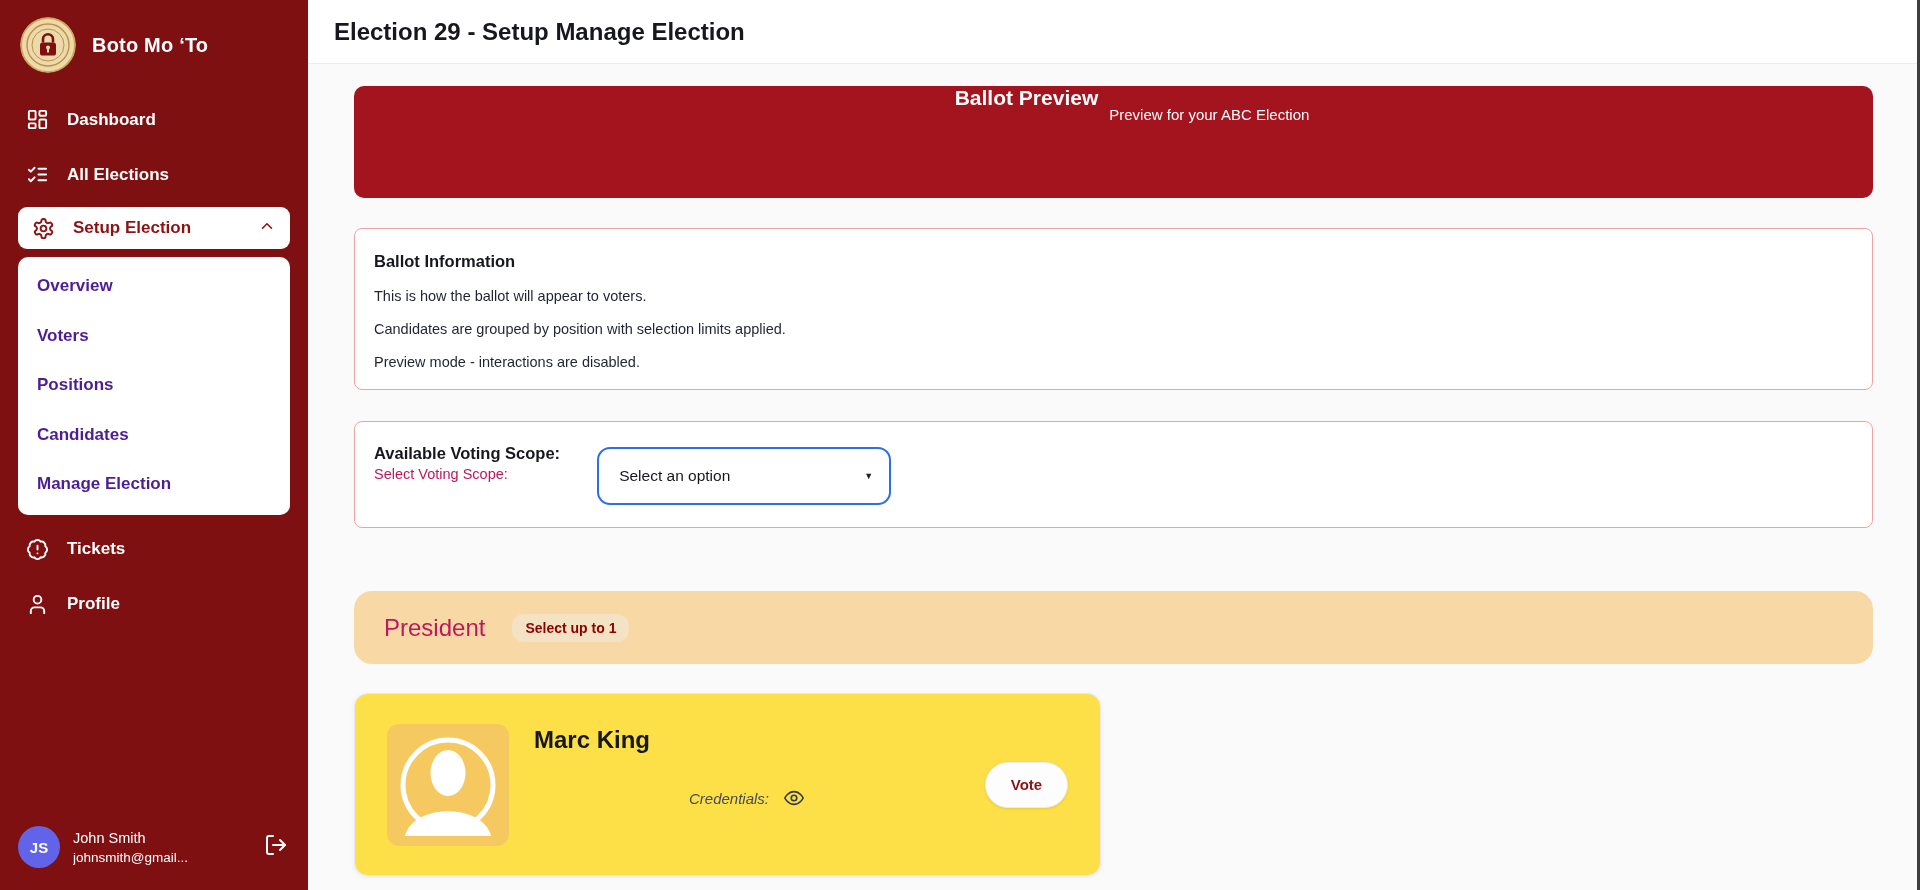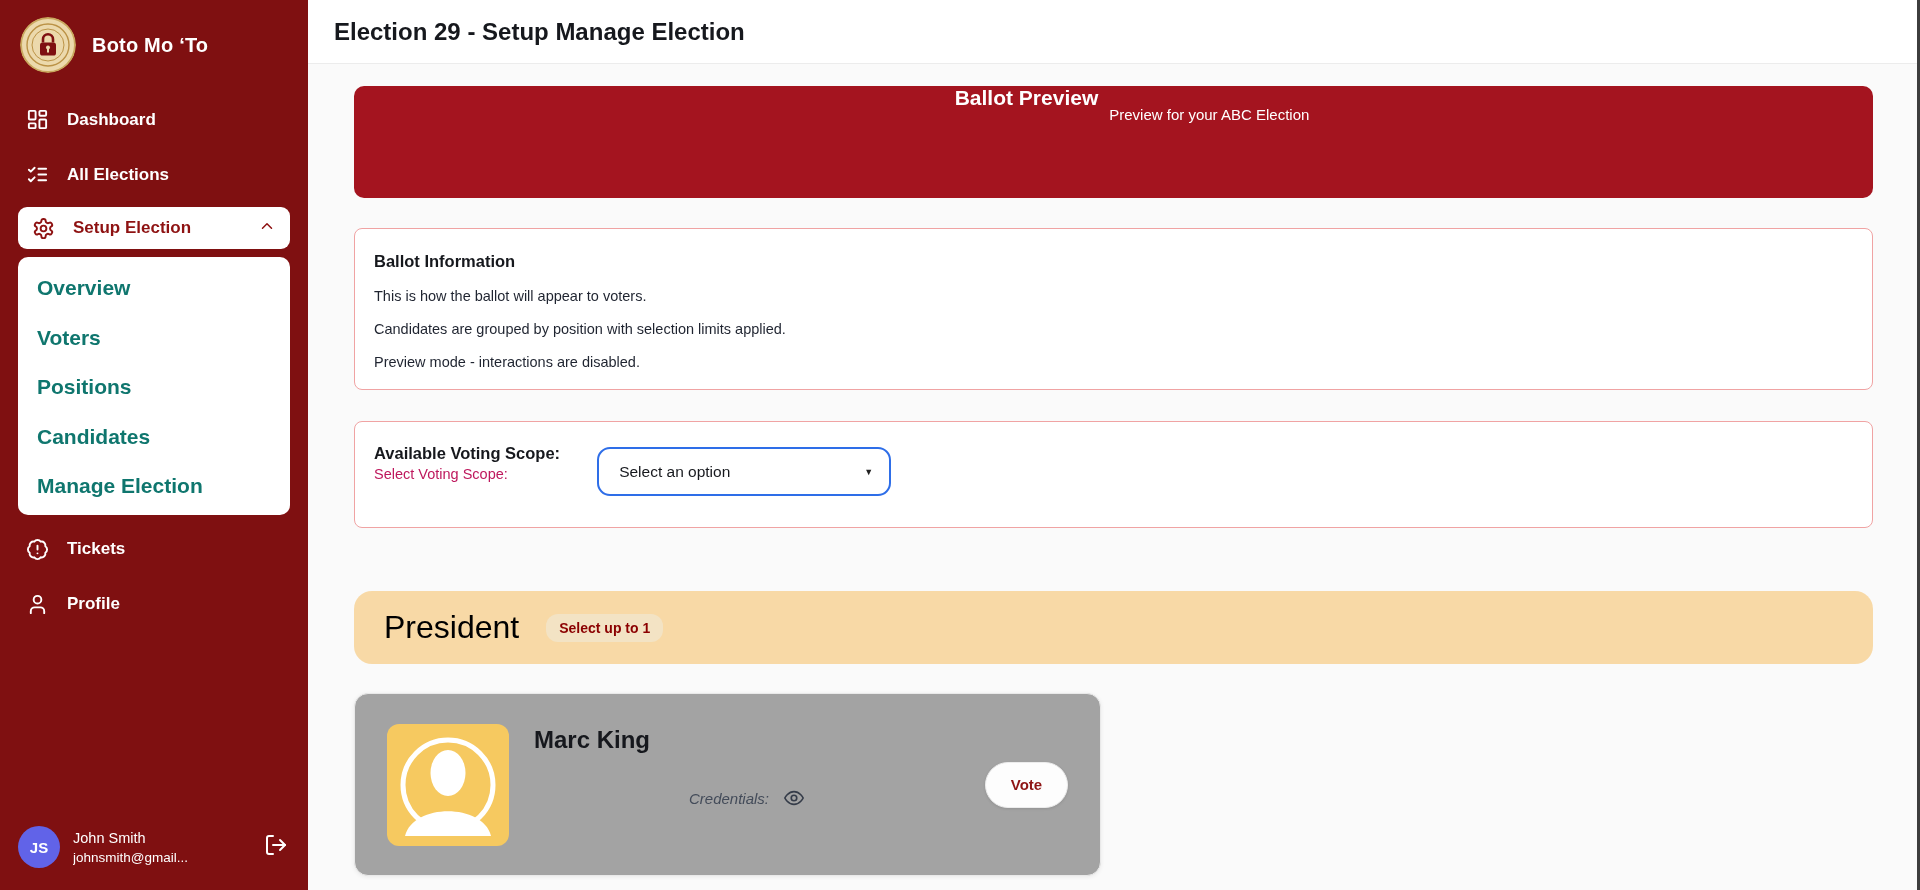--- a/index.html
+++ b/index.html
@@ -15,21 +15,21 @@
   .nav { padding-top:10px; display:flex; flex-direction:column; }
   .nav-item { display:flex; align-items:center; gap:18px; padding:11px 26px; margin-bottom:10px; font-size:17px; font-weight:bold; cursor:pointer; }
   .nav-item svg { width:23px; height:23px; stroke:#fff; fill:none; stroke-width:2; stroke-linecap:round; stroke-linejoin:round; }
 
   .nav-item.active { background:#fff; color:#8e1212; margin:0 18px 8px 18px; padding:10px 14px; border-radius:9px; height:42px; }
   .nav-item.active svg { stroke:#8e1212; }
   .nav-item.active .chev { margin-left:auto; }
   .nav-item.active .chev svg { width:18px; height:18px; }
 
   .submenu { background:#fff; margin:0 18px 12px 18px; border-radius:10px; padding:5px 0; }
-  .submenu-item { color:#0f766e; font-size:21px; font-weight:600; padding:14px 0 14px 19px; height:49.5px; cursor:pointer; }
+  .submenu-item { color:#4c1d95; font-size:17px; font-weight:600; padding:14px 0 14px 19px; height:49.5px; cursor:pointer; }
 
   .sidebar-footer { margin-top:auto; display:flex; align-items:center; padding:18px 20px 22px 18px; gap:13px; }
   .user-avatar { width:42px; height:42px; border-radius:50%; background:#6163e8; color:#fff; font-size:15px; font-weight:bold; display:flex; align-items:center; justify-content:center; flex:0 0 auto; }
   .user-meta { display:flex; flex-direction:column; gap:4px; overflow:hidden; }
   .user-name { font-size:14.5px; }
   .user-email { font-size:13.5px; white-space:nowrap; }
   .logout { margin-left:auto; cursor:pointer; }
   .logout svg { width:24px; height:24px; stroke:#fff; fill:none; stroke-width:2; stroke-linecap:round; stroke-linejoin:round; }
 
   
@@ -43,28 +43,28 @@
   .banner-title { font-size:21px; font-weight:bold; }
   .banner-sub { font-size:15px;margin-top:20px; }
 
   .info-box { margin-top:30px; background:#fff; border:1px solid #f0a3a3; border-radius:8px; padding:23px 20px 24px 19px; height:162px; }
   .info-title { font-size:16.5px; font-weight:bold; color:#16181d; }
   .info-line { font-size:14.5px; color:#1f2430; margin-top:17px; }
 
   .scope-box { margin-top:31px; background:#fff; border:1px solid #f0a3a3; border-radius:8px; height:107px; display:flex; align-items:flex-start; padding:22px 0 0 19px; }
   .scope-label { font-size:16.5px; font-weight:bold; color:#16181d; }
   .scope-sub { font-size:14.5px; color:#be185d; margin-top:3px; }
-  .scope-select { margin-left:37px; margin-top:3px; width:294px; height:49px; background:#fff; border:2px solid #2e6ee8; border-radius:13px; display:flex; align-items:center; padding:0 16px 0 20px; font-size:15.5px; color:#16181d; cursor:pointer; }
+  .scope-select { margin-left:37px; margin-top:3px; width:294px; height:58px; background:#fff; border:2px solid #2e6ee8; border-radius:13px; display:flex; align-items:center; padding:0 16px 0 20px; font-size:15.5px; color:#16181d; cursor:pointer; }
   .scope-select .arrow { margin-left:auto; font-size:9px; color:#222; }
 
   .position-bar { margin-top:63px; height:73px; background:#f8d9a6; border-radius:18px; display:flex; align-items:center; padding-left:30px; }
-  .position-name { font-size:32px; color:#000000;text-align:center; }
+  .position-name { font-size:24px; color:#be185d;text-align:center; }
   .position-badge { margin-left:27px; background:#f3e3c4; border-radius:12px; padding:6px 13px; font-size:14px; font-weight:bold; color:#8b0000; }
 
-  .candidate-card { margin-top:29px; width:747px; height:183px; background:#a3a3a3; border:1px solid #e9e9e9; border-radius:14px; box-shadow:0 1px 4px rgba(0,0,0,.07); display:flex; padding:30px 32px; gap:25px; }
+  .candidate-card { margin-top:29px; width:747px; height:183px; background:#fde047; border:1px solid #e9e9e9; border-radius:14px; box-shadow:0 1px 4px rgba(0,0,0,.07); display:flex; padding:30px 32px; gap:25px; }
   .candidate-avatar { width:122px; height:122px; background:#f6c960; border-radius:12px; flex:0 0 auto; overflow:hidden; }
   .candidate-body { flex:1; display:flex; flex-direction:column; padding-top:2px; }
   .candidate-name { font-size:24px; font-weight:bold; color:#16181d; }
   .cred-row { display:flex; align-items:center; gap:14px; margin-top:33px;justify-content:center; }
   .cred-label { font-size:15px; font-style:italic; color:#434b59; }
   .cred-row svg { width:22px; height:22px; stroke:#353c49; fill:none; stroke-width:1.8; }
   .vote-wrap { align-self:center; }
   .vote-btn { width:83px; height:46px; border-radius:23px; background:#fdfdfd; border:1px solid #ececec; box-shadow:0 1px 3px rgba(0,0,0,.10); font-size:15px; font-weight:bold; color:#8e1414; font-family:"Liberation Sans",sans-serif; cursor:pointer; }
 
   .scroll-edge { position:fixed; top:0; right:0; width:3px; height:890px; background:#3d3d3d; }

